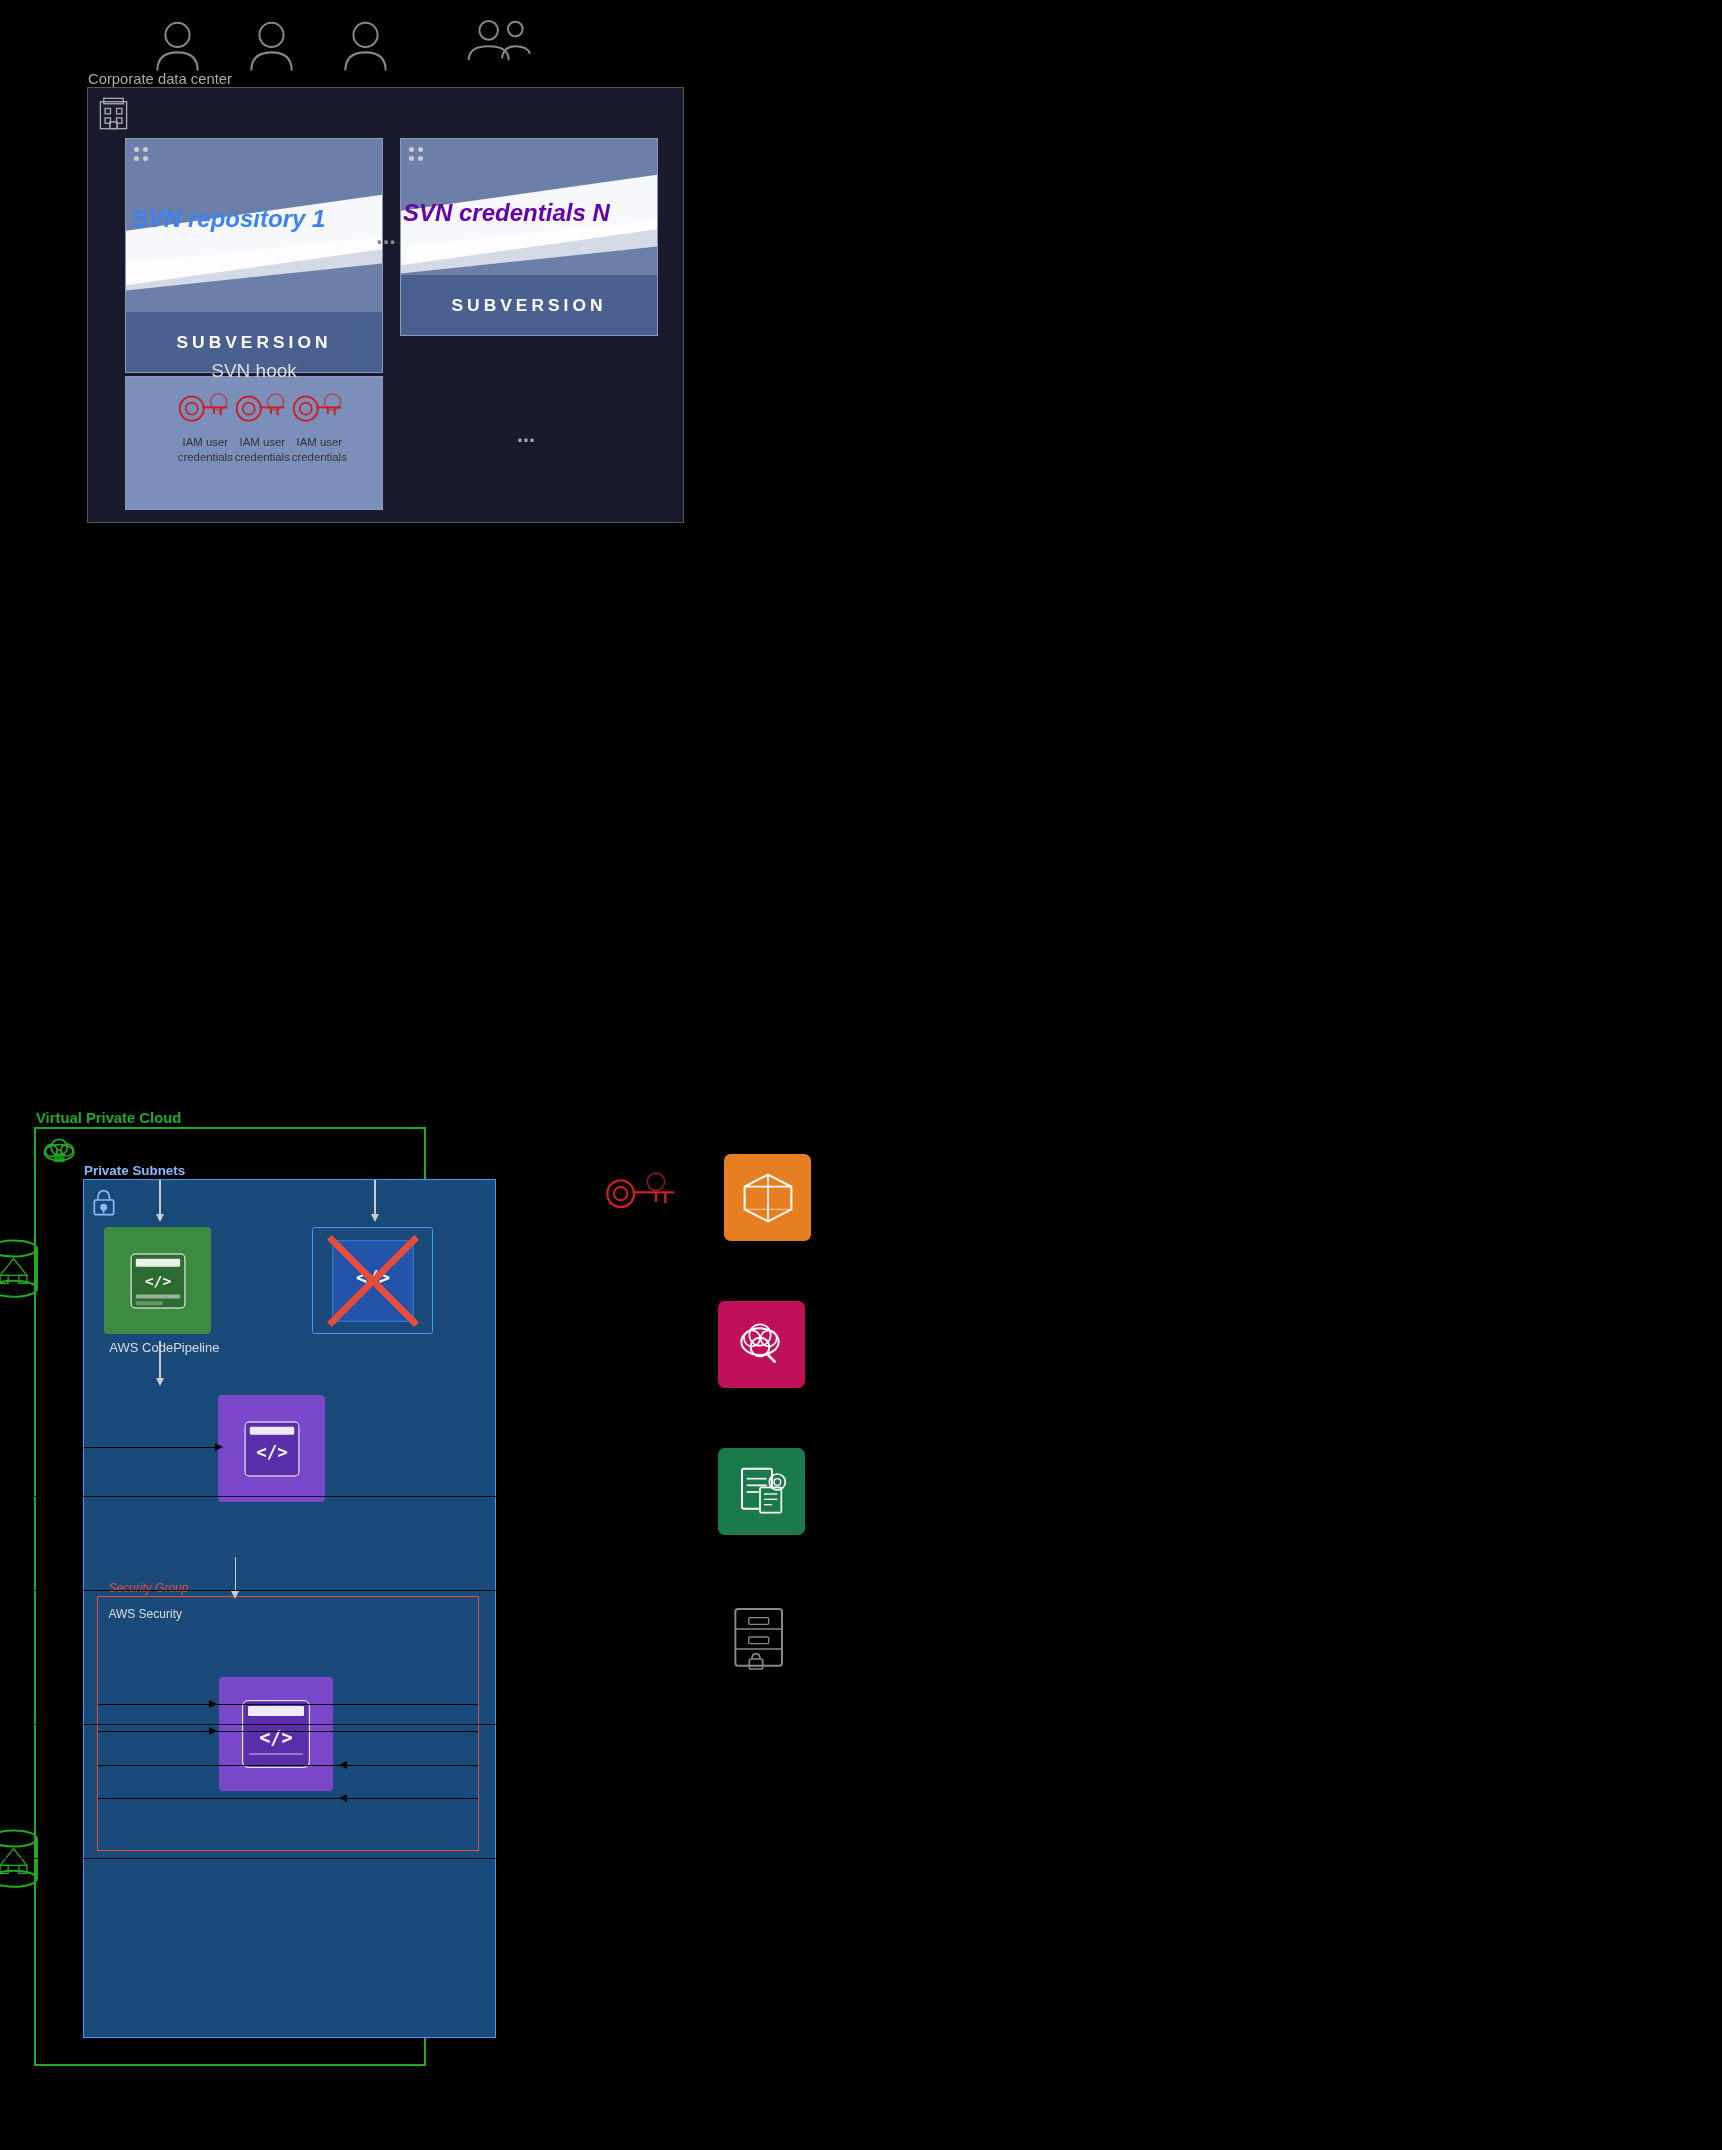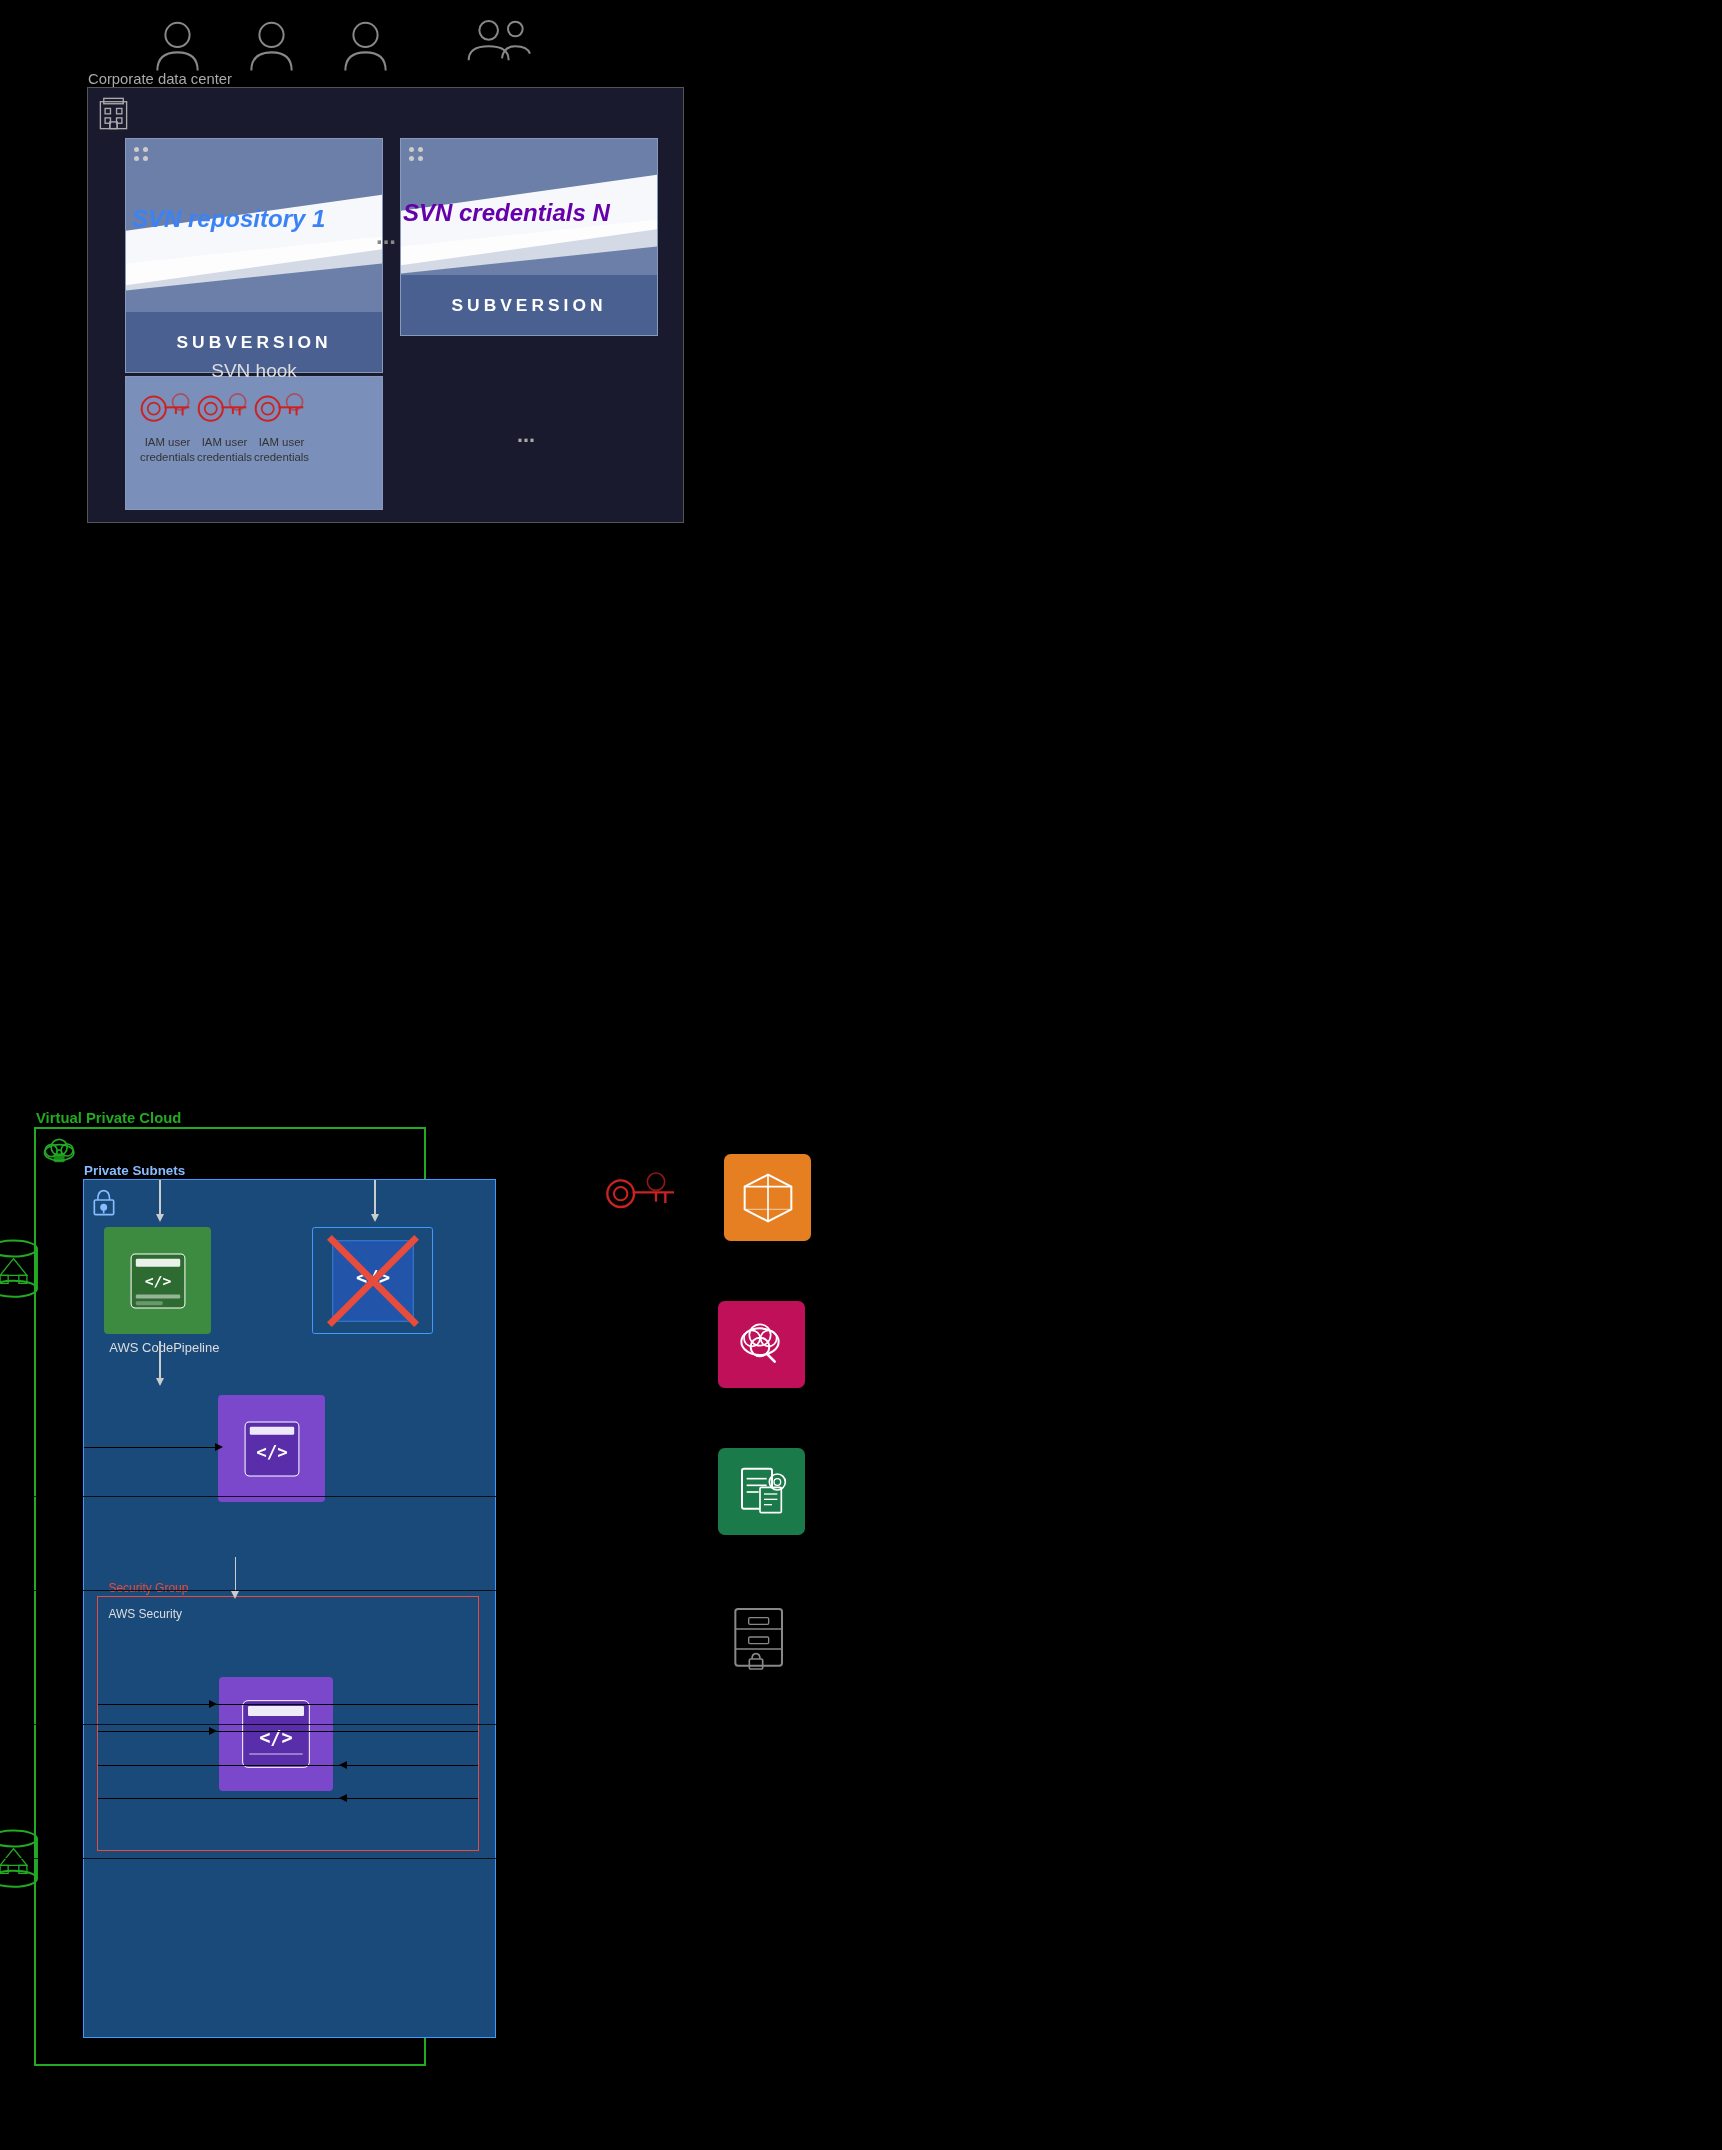--- a/index.html
+++ b/index.html
@@ -116,21 +116,21 @@
       <div style="position:absolute; top:94px; left:-20px; right:-20px; height:27px; background:white; transform:rotate(-6deg); z-index:3; opacity:0.7;"></div>
     </div>
 
     <div style="position:absolute; top:111px; left:315px; z-index:20; font-size:24px; font-weight:bold; font-style:italic; color:#6600aa;">SVN credentials N</div>
 
     <div style="position:absolute; top:134px; left:288px; z-index:20; font-size:24px; color:#888; font-weight:bold;">...</div>
 
     <div style="position:absolute; top:288px; left:37px; width:258px; height:134px; background:#7a8fba; border:0.7px solid #8899bb; position:relative;">
       <div style="position:absolute; top:-17.4px; left:50%; transform:translateX(-50%); color:#ddd; font-size:19px; white-space:nowrap;">SVN hook</div>
 
-      <div style="position:absolute; top:10px; left:13px; right:3.4px; display:flex; justify-content:flex-start; align-items:flex-start;">
+      <div style="position:absolute; top:10px; left:20px; right:3.4px; display:flex; justify-content:center; align-items:flex-start;">
 
         <div style="display:flex; flex-direction:column; align-items:center; gap:4px;">
           <svg width="57" height="44" viewBox="0 0 85 65">
 
             <circle cx="22" cy="32" r="18" fill="none" stroke="#cc2222" stroke-width="3"></circle>
             <circle cx="22" cy="32" r="9" fill="none" stroke="#cc2222" stroke-width="2.5"></circle>
             <line x1="38" y1="30" x2="75" y2="30" stroke="#cc2222" stroke-width="3"></line>
             <line x1="65" y1="30" x2="65" y2="42" stroke="#cc2222" stroke-width="3"></line>
             <line x1="55" y1="30" x2="55" y2="40" stroke="#cc2222" stroke-width="3"></line>
 
@@ -245,21 +245,21 @@
           <rect x="15" y="15" width="80" height="80" rx="6" fill="#5a2eaa" stroke="white" stroke-width="1.5"></rect>
           <rect x="22" y="22" width="66" height="12" rx="2" fill="white" opacity="0.9"></rect>
           <text x="55" y="68" text-anchor="middle" fill="white" font-size="26" font-family="monospace" font-weight="bold">&lt;/&gt;</text>
         </svg>
       </div>
 
       <div style="position:absolute; top:267px; left:0; width:134px; height:1.3px; background:#000;"></div>
       <div style="position:absolute; top:263px; left:131px; width:0;height:0;border-top:4.7px solid transparent;border-bottom:4.7px solid transparent;border-left:8px solid #000;"></div>
 
       <div style="position:absolute; top:416px; left:13.4px; width:382px; height:255px; border:1.3px solid #e74c3c; background:transparent;">
-        <div style="position:absolute; top:-16px; left:10px; color:#e74c3c; font-size:12px; ">Security Group</div>
+        <div style="position:absolute; top:-16px; left:10px; color:#e74c3c; font-size:12px; font-style:italic;">Security Group</div>
         <div style="position:absolute; top:10px; left:10px; color:#ddd; font-size:12px;">AWS Security</div>
 
         <div style="position:absolute; top:-40px; left:133px; display:flex; flex-direction:column; align-items:center;">
           <div style="width:1.3px; height:34px; background:#ccc;"></div>
           <div style="width:0;height:0;border-left:4.7px solid transparent;border-right:4.7px solid transparent;border-top:8px solid #ccc;"></div>
         </div>
 
         <div style="position:absolute; top:80px; left:121px; width:114px; height:114px; background:#7b48cc; border-radius:4px; display:flex; align-items:center; justify-content:center;">
           <svg width="80" height="80" viewBox="0 0 120 120">
             <rect x="10" y="10" width="100" height="100" rx="8" fill="#5a2eaa" stroke="white" stroke-width="1.5"></rect>

